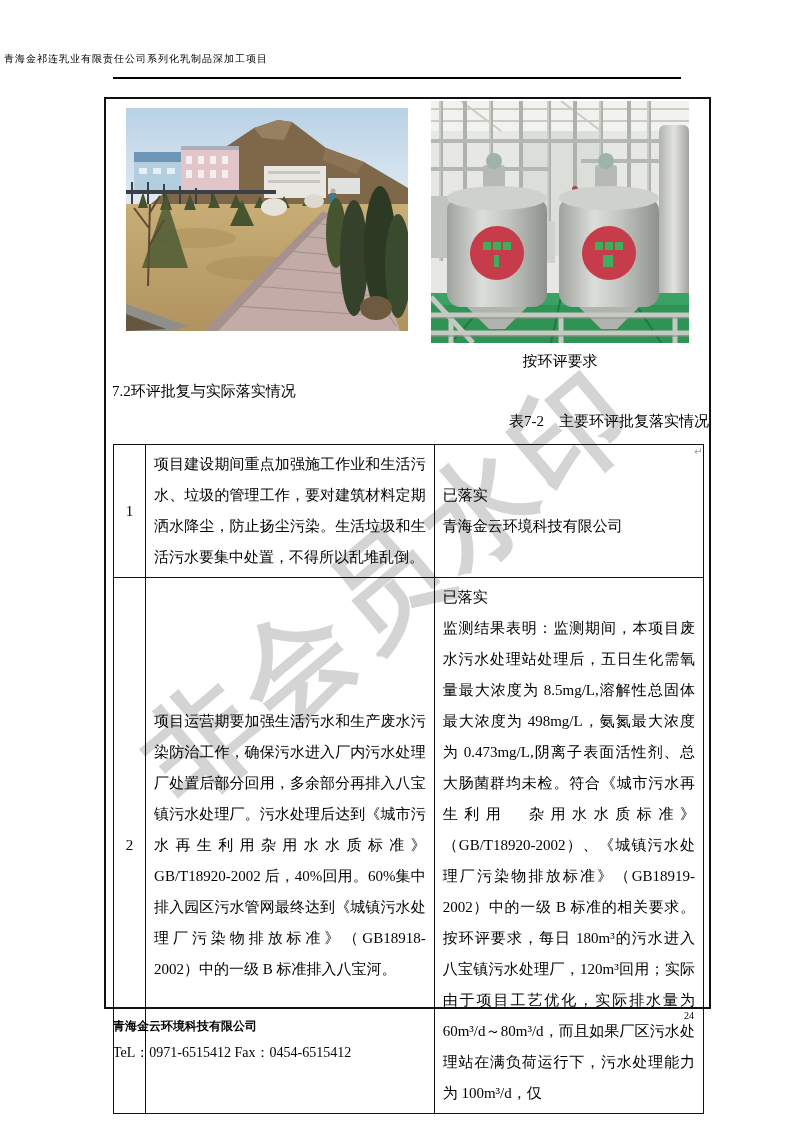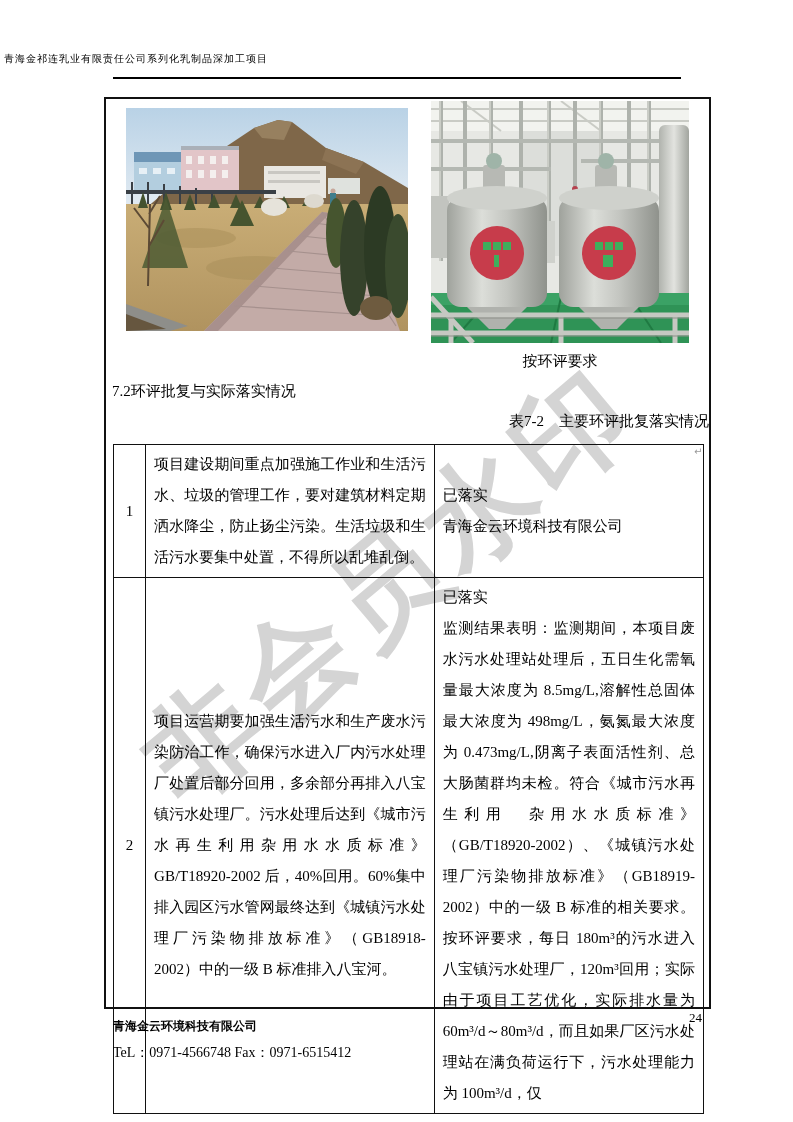--- a/index.html
+++ b/index.html
@@ -56,21 +56,21 @@
   td.col-req { width:270px; padding:4px 8px; text-align:justify; }
   td.col-impl { width:252px; padding:4px 8px; text-align:justify; }
   tr.row-1 { height:122px; }
   tr.row-2 { height:442px; }
   .return-mark {
     position:absolute; left:588px; top:347px; z-index:2;
     font-size:10px; color:#9a9a9a;
     font-family:"DejaVu Sans",sans-serif;
   }
   .page-number {
-    position:absolute; top:1010px; right:91px; font-size:13px; z-index:1;
+    position:absolute; top:1010px; right:99px; font-size:10px; z-index:1;
   }
   .footer-company {
     position:absolute; left:113px; top:1006px; font-size:12px; z-index:1;
     font-family:"Liberation Sans","DejaVu Sans",sans-serif; font-weight:600;margin-top:12px;
   }
   .footer-contact {
     position:absolute; left:113px; top:1044px; font-size:14px; z-index:1;
   }
 </style>
 </head>
@@ -291,15 +291,15 @@
         </td>
       </tr>
     </tbody>
       </table>
 
     <div class="return-mark">↵</div>
   </div>
 
   <div class="page-number">24</div>
   <div class="footer-company">青海金云环境科技有限公司</div>
-  <div class="footer-contact">TeL：0971-4566748 Fax：0971-6515412</div>
+  <div class="footer-contact">TeL：0971-6515412 Fax：0454-6515412</div>
 
 </div>
 
 </body></html>

